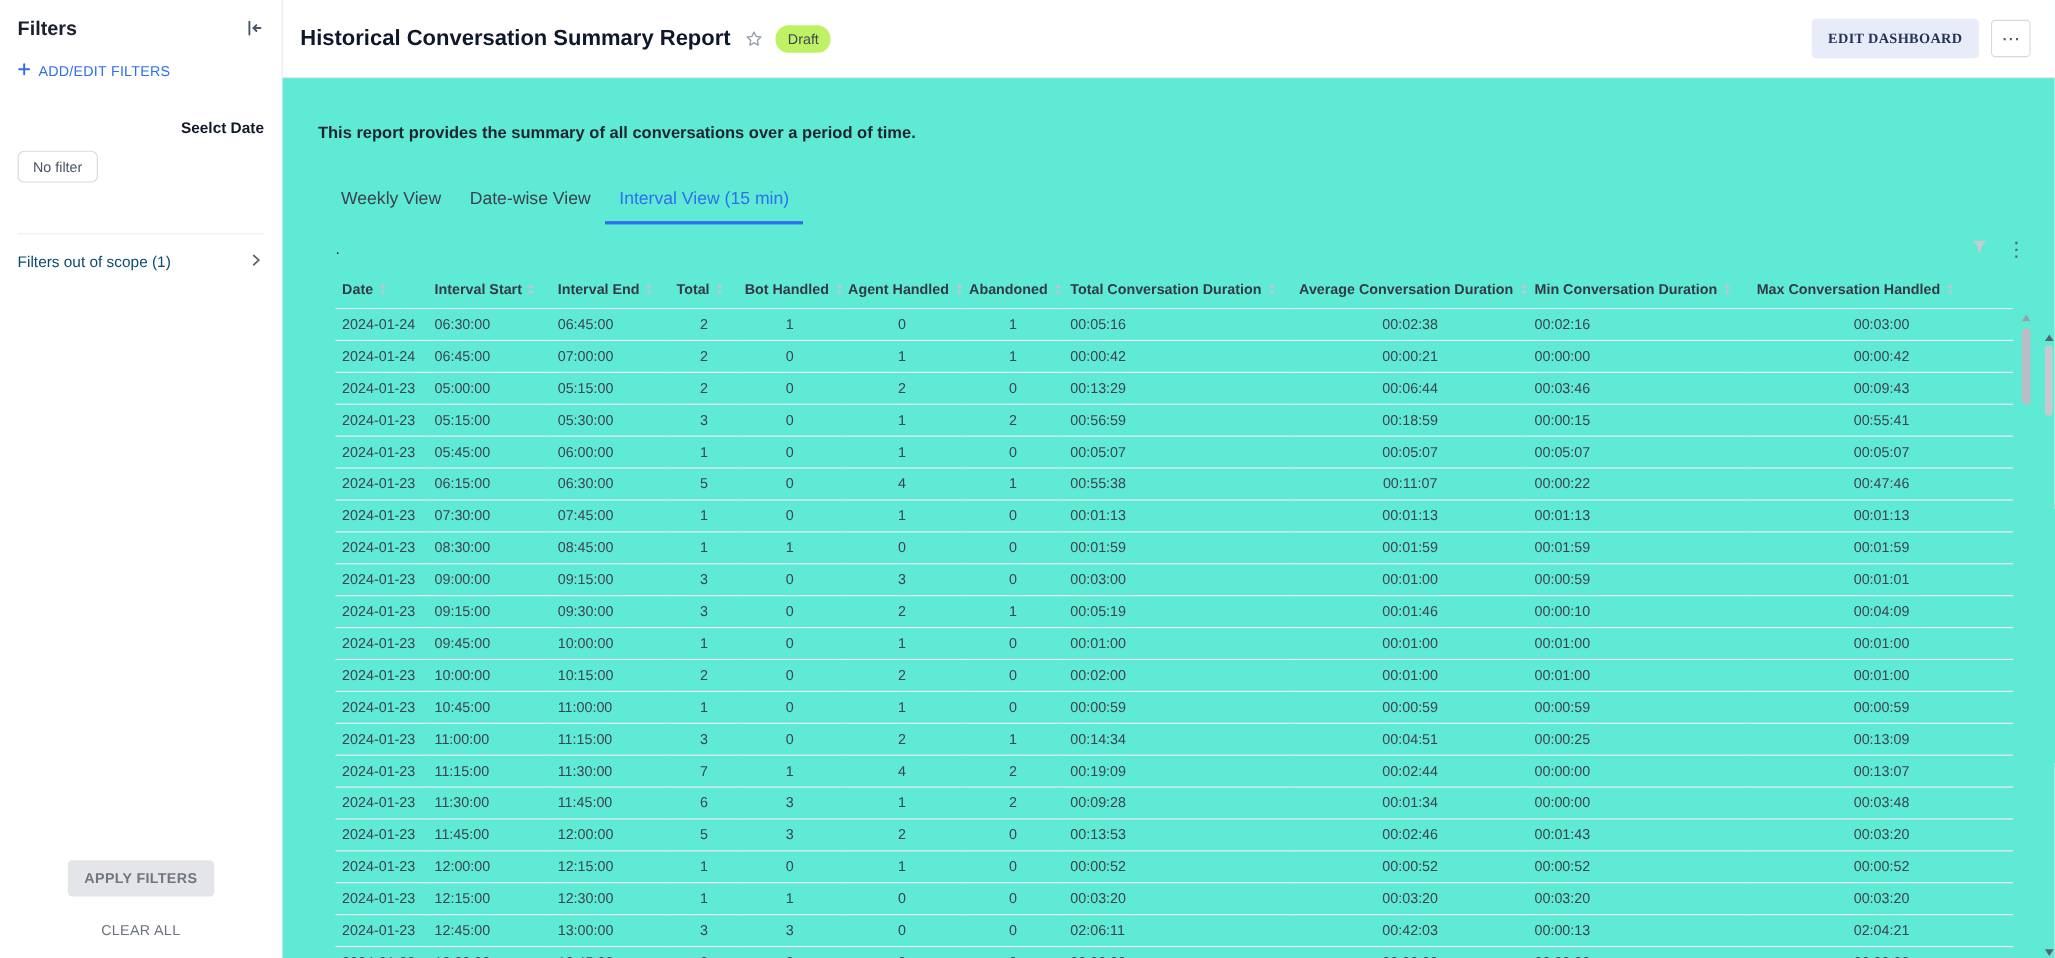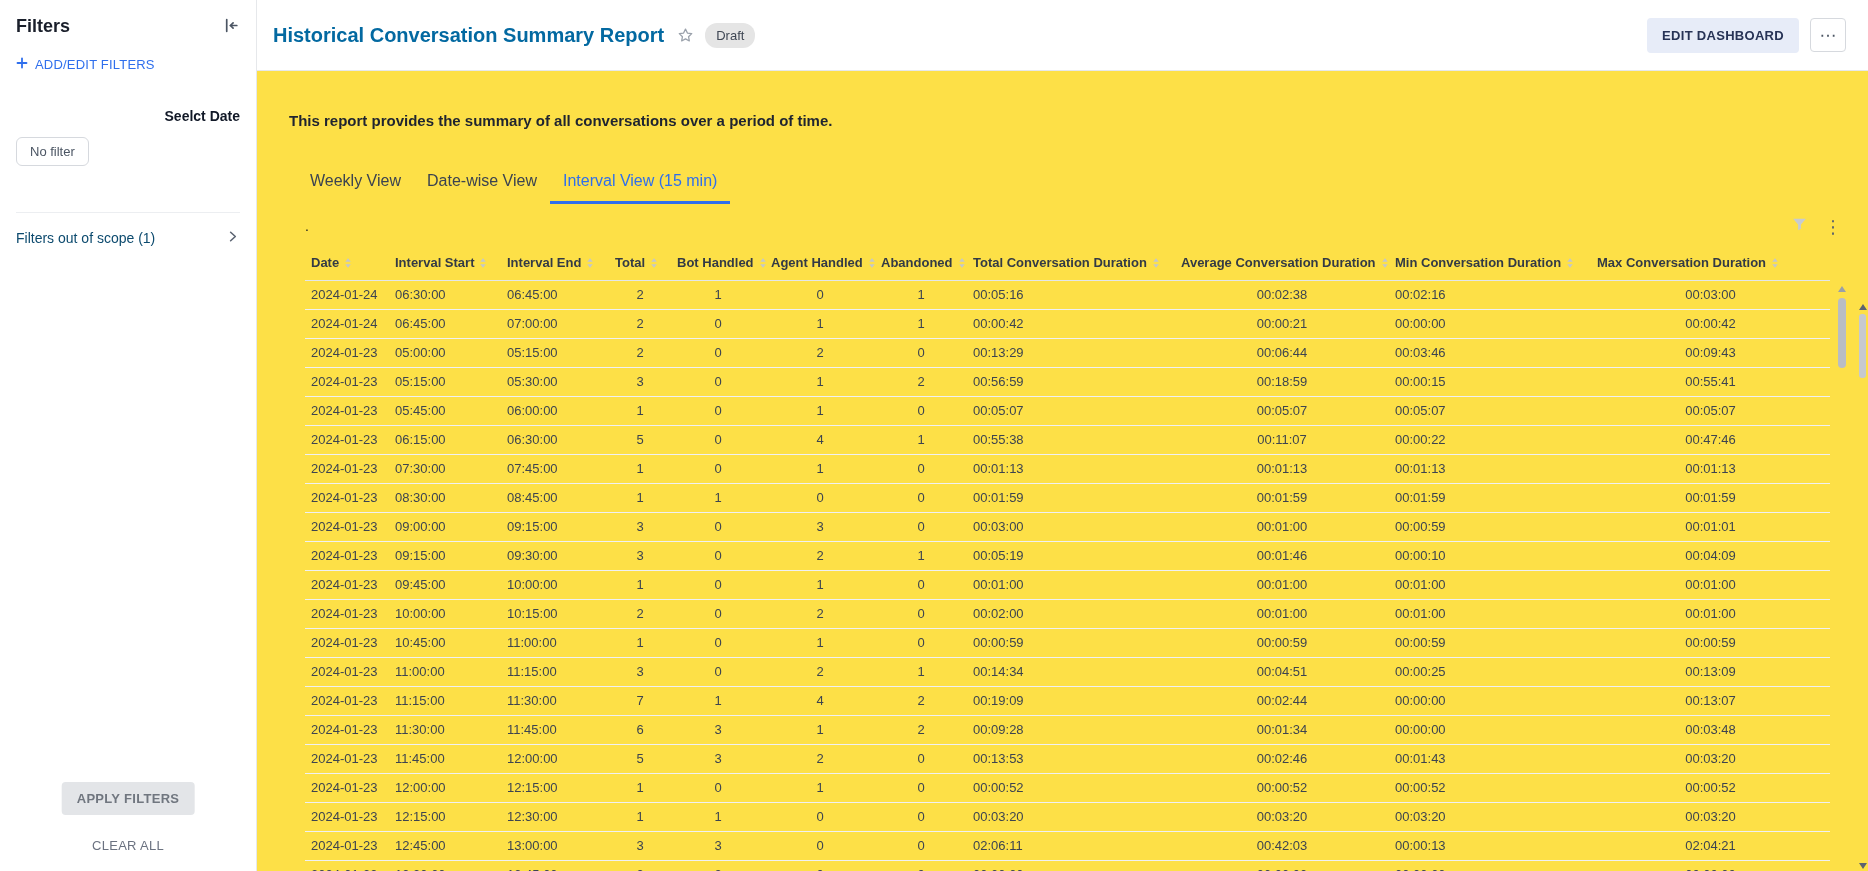--- a/index.html
+++ b/index.html
@@ -26,33 +26,33 @@
                background:#e3e5e8; color:#70767f; border:none; border-radius:4px;
                padding:9px 15px; font-size:13px; font-weight:700; letter-spacing:.3px;
                font-family:inherit; cursor:pointer; white-space:nowrap; }
   .clear-btn { position:absolute; bottom:18px; left:50%; transform:translateX(-50%);
                color:#6b7280; font-size:13px; font-weight:400; letter-spacing:.3px; cursor:pointer; }
 
   
   .main { flex:1; min-width:0; display:flex; flex-direction:column; }
   .main-header { height:71px; min-height:71px; display:flex; align-items:center;
                  padding:0 22px 0 16px; border-bottom:1px solid #e6e8eb; }
-  .page-title { font-size:20px; font-weight:700; color:#0369a1; white-space:nowrap; }
+  .page-title { font-size:20px; font-weight:700; color:#0f172a; white-space:nowrap; }
   .star { margin-left:13px; display:flex; align-items:center; cursor:pointer; }
-  .badge { margin-left:11px; background:#e5e5e5; border-radius:12px; padding:5px 11px;
+  .badge { margin-left:11px; background:#bef264; border-radius:12px; padding:5px 11px;
            font-size:13px; color:#3f4754; }
   .hdr-right { margin-left:auto; display:flex; align-items:center; gap:11px; }
   .edit-btn { background:#e7ecf8; color:#273356; border:none; border-radius:4px;
               padding:10px 15px; font-size:13px; font-weight:700; letter-spacing:.3px;
-              font-family:Liberation Sans, sans-serif; cursor:pointer; white-space:nowrap;margin-left:26px; }
+              font-family:Liberation Serif, serif; cursor:pointer; white-space:nowrap;margin-left:26px; }
   .more-btn { width:36px; height:34px; background:#fff; border:1px solid #d6d9de; border-radius:4px;
               display:flex; align-items:center; justify-content:center; font-size:17px;
               color:#4b5563; cursor:pointer; line-height:1; font-family:inherit; }
 
-  .report-body { flex:1; position:relative; overflow:hidden; background:#fde047; }
+  .report-body { flex:1; position:relative; overflow:hidden; background:#5eead4; }
   .desc { margin:41px 0 0 32px; font-size:15px; font-weight:700; color:#1f2430; }
   .tabs { display:flex; margin:34px 0 0 40px; }
   .tab { padding:9px 13px 11px 13px; font-size:16px; color:#3b4350; cursor:pointer;
          border-bottom:3px solid transparent; white-space:nowrap; }
   .tab.active { color:#2f6fed; border-bottom-color:#2f6fed; }
 
   .widget { margin:14px 20px 0 48px; position:relative; }
   .widget-title { font-size:14px; color:#15181e; height:20px; }
   .widget-icons { position:absolute; right:6px; top:-2px; display:flex; align-items:center; gap:16px; }
   .kebab { font-size:18px; color:#59616d; cursor:pointer; line-height:1; }
@@ -245,21 +245,21 @@
                       </svg>
                     </span></th>
                   <th><span class="th-inner">
                       <span class="th-label">Min Conversation Duration</span>
                       <svg width="8" height="12" viewBox="0 0 8 12">
                         <path d="M4 1.2 L6.8 4.7 L1.2 4.7 Z" fill="#c3c7cd"></path>
                         <path d="M4 10.8 L1.2 7.3 L6.8 7.3 Z" fill="#c3c7cd"></path>
                       </svg>
                     </span></th>
                   <th><span class="th-inner">
-                      <span class="th-label">Max Conversation Duration</span>
+                      <span class="th-label">Max Conversation Handled</span>
                       <svg width="8" height="12" viewBox="0 0 8 12">
                         <path d="M4 1.2 L6.8 4.7 L1.2 4.7 Z" fill="#c3c7cd"></path>
                         <path d="M4 10.8 L1.2 7.3 L6.8 7.3 Z" fill="#c3c7cd"></path>
                       </svg>
                     </span></th>
                 </tr>
             </thead>
             <tbody>
                 <tr>
                   <td>2024-01-24</td>

